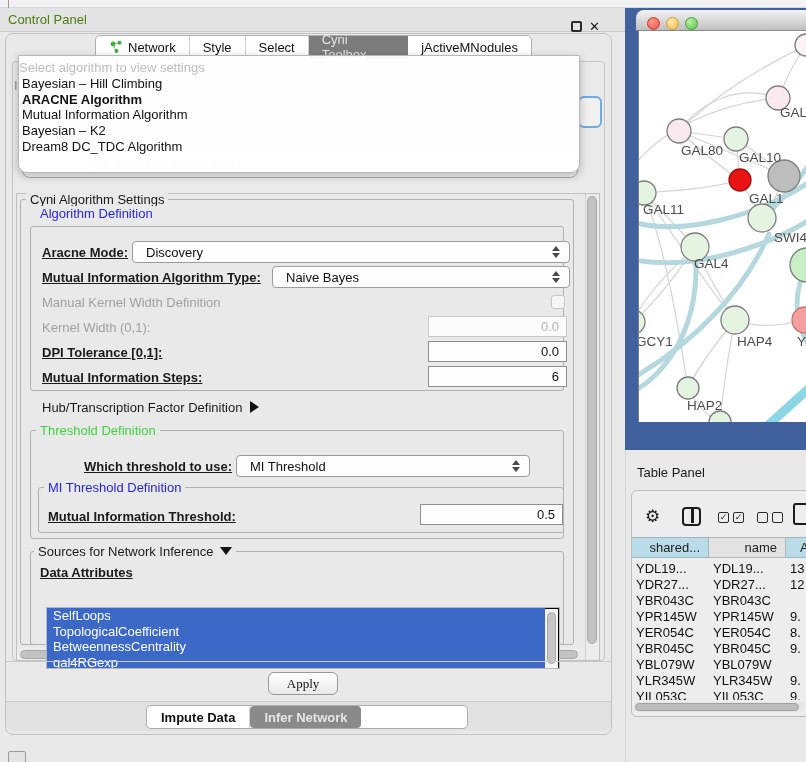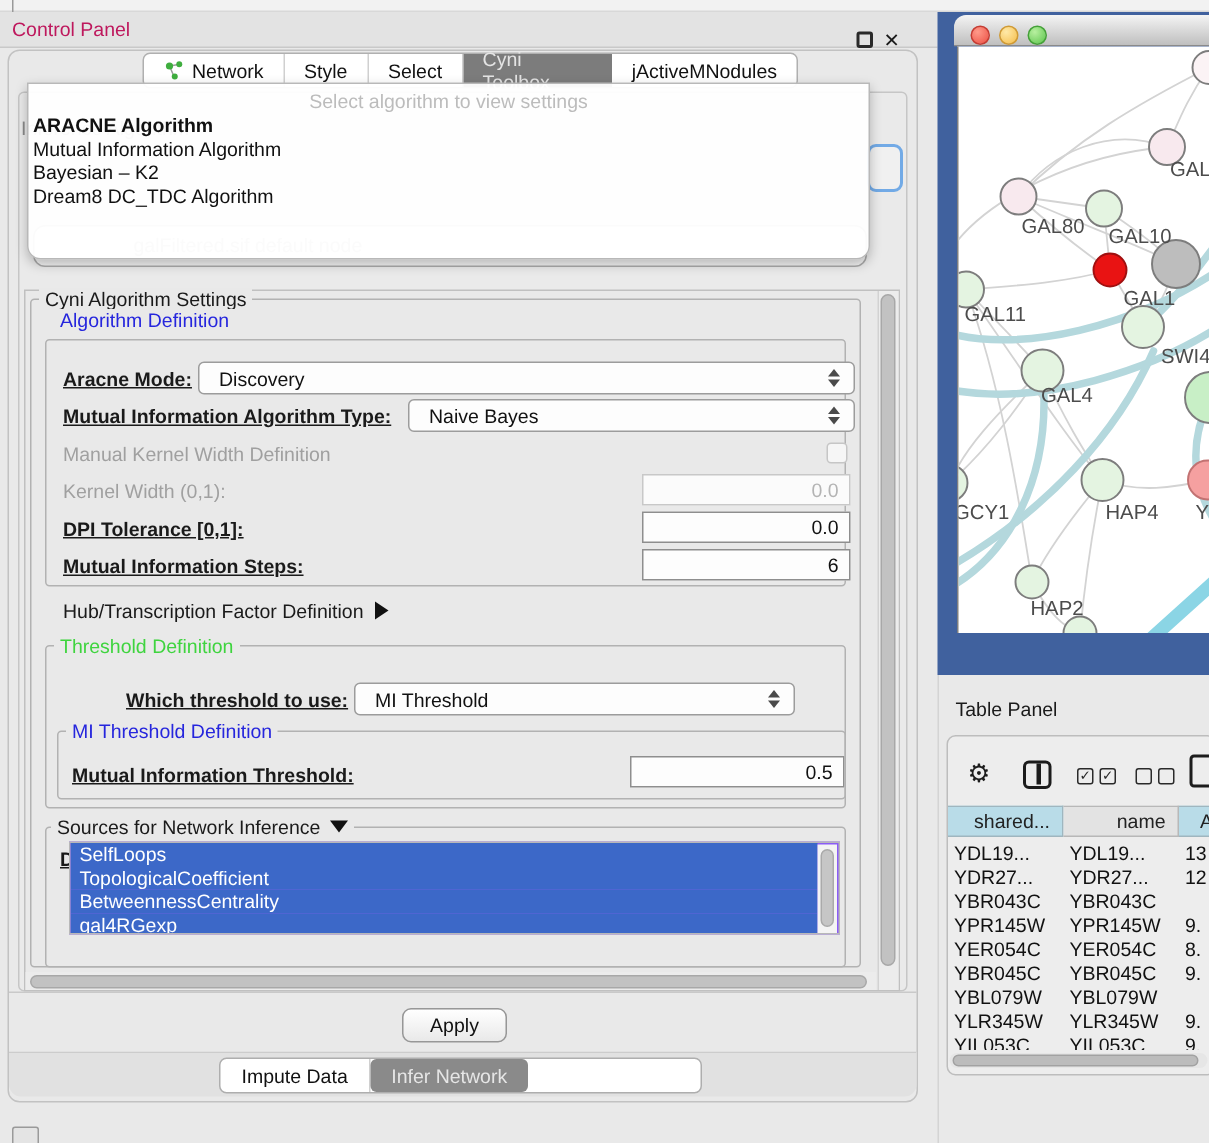--- a/index.html
+++ b/index.html
@@ -7,39 +7,39 @@
               font-family:"Liberation Sans","DejaVu Sans",sans-serif; }
   .abs { position:absolute; }
   .lbl { position:absolute; font-size:13px; color:#1a1a1a; white-space:nowrap; }
   .b { font-weight:bold;text-decoration:underline; }
   .dis { color:#a0a0a0; font-weight:normal; }
 
   
   #top-strip { left:0; top:0; width:806px; height:8px; background:#f2f2f2; border-bottom:1px solid #d8d8d8; }
   #top-tick { left:8px; top:0; width:1px; height:8px; background:#9a9a9a; }
   #cp-titlebar { left:0; top:8px; width:625px; height:24px; background:#e3e3e3; border-bottom:1px solid #c9c9c9; }
-  #cp-title { left:8px; top:4px; font-size:13px; color:#be185d; }
+  #cp-title { left:8px; top:4px; font-size:13px; color:#4d7c0f; }
   #float-ico { left:571px; top:13px; width:11px; height:11px; border:2px solid #2a2a2a; border-radius:2px; }
   #close-ico { left:589px; top:11px; font-size:13px; font-weight:bold; color:#1a1a1a; }
   #cp-outer { left:5px; top:33px; width:607px; height:702px; border:1px solid #c2c2c2; border-radius:8px; background:#e9e9e9; }
   #cp-inner { left:12px; top:61px; width:593px; height:600px; border:1px solid #c6c6c6; border-radius:4px; background:#eaeaea; }
 
   
   #tabbar { left:95px; top:35px; width:437px; height:24px; background:#fff; border:1px solid #b0b0b0;
             border-radius:5px; display:flex; align-items:stretch; z-index:5; }
   .tabseg { display:flex; align-items:center; padding:0 13px; font-size:13px; color:#111;
             border-right:1px solid #d0d0d0; }
   .tabseg:last-child { border-right:none; }
   .tabseg.sel { background:#7c7c7c; color:#e4e4e4; border-right:none; }
   .net-ico { width:14px; height:14px; margin-right:5px; }
 
   
   #algo-dd { left:18px; top:55px; width:562px; height:118px; background:rgba(255,255,255,0.95);
              border:1px solid #b8b8b8; border-radius:0 0 9px 9px; box-shadow:0 3px 8px rgba(0,0,0,.25); z-index:50; }
-  #algo-ph { text-align:center; font-size:13px; color:#bcbcbc; padding-top:4px; height:20px; }
+  #algo-ph { font-size:13px; color:#bcbcbc; padding-top:4px; height:20px; }
   .dd-item { font-size:13px; color:#111; height:15.7px; line-height:15.7px; padding-left:3px; white-space:nowrap; }
   .dd-item.bold { font-weight:bold; }
 
   
   #ghost-lbl { left:14px; top:78px; font-size:13px; color:#8a8a8a; z-index:40; }
   #bg-combo { left:22px; top:150px; width:556px; height:28px; border:1px solid #aaa; border-radius:8px;
               background:#f4f4f4; z-index:30; }
   #bg-combo span { position:absolute; left:66px; top:5px; font-size:13px; color:#ababab; }
   #bg-btn { left:578px; top:96px; width:24px; height:32px; border:2px solid #72aae6; border-radius:6px;
             background:#f0f0f0; z-index:30; }
@@ -68,35 +68,35 @@
   .field.fdis { border-color:#c8c8c8; color:#b4b4b4; background:#fbfbfb; }
 
   #mkw-check { left:551px; top:295px; width:14px; height:14px; border:1px solid #c6c6c6; border-radius:3px; background:#f6f6f6; }
 
   .tri-right-ico { display:inline-block; width:0; height:0; border-top:6px solid transparent; border-bottom:6px solid transparent;
                    border-left:9px solid #111; margin-left:8px; vertical-align:-1px; }
   .tri-down-ico  { display:inline-block; width:0; height:0; border-left:6px solid transparent; border-right:6px solid transparent;
                    border-top:8px solid #111; margin-left:6px; vertical-align:1px; }
 
   
-  #attr-list { left:46px; top:561px; width:514px; height:62px; background:#8b5cf6; border:1px solid #b8b8b8; overflow:hidden; }
+  #attr-list { left:46px; top:607px; width:514px; height:62px; background:#000000; border:1px solid #b8b8b8; overflow:hidden; }
   .attr-item { height:15.5px; line-height:15.5px; font-size:13px; color:#fff; padding-left:6px; width:498px; }
   #attr-vsb { position:absolute; right:1px; top:1px; width:13px; height:60px; background:#f4f4f4; }
   #attr-thumb { position:absolute; left:1.5px; top:3px; width:9px; height:52px; background:#c6c6c6; border:1px solid #aaa; border-radius:5px; }
 
   
   #apply-row-line { left:6px; top:661px; width:605px; height:1px; background:#c9c9c9; }
   #apply-btn { left:268px; top:672px; width:70px; height:23px; border:1px solid #979797; border-radius:6px;
                background:linear-gradient(#ffffff,#e9e9e9); font-size:13px; color:#111;
-               display:flex; align-items:center; justify-content:center; }
+               display:flex; align-items:center; justify-content:center;font-family:Liberation Serif, serif; }
   #bottom-strip { left:6px; top:701px; width:605px; height:30px; background:#e1e1e1; border-top:1px solid #cscsc; border-top:1px solid #cccccc; border-radius:0 0 8px 8px; }
   #btabbar { left:146px; top:705px; width:322px; height:24px; background:#fff; border:1px solid #aeaeae;
              border-radius:5px; display:flex; z-index:5; }
   .btabseg { display:flex; align-items:center; justify-content:center; font-size:13px; color:#111; padding:0 14px;
-             border-right:1px solid #d0d0d0; font-weight:400; }
+             border-right:1px solid #d0d0d0; font-weight:700; }
   .btabseg:last-child { border-right:none; }
   .btabseg.sel { background:#8a8a8a; color:#e6e6e6; border-radius:4px; }
 
   
   #desktop { left:625px; top:8px; width:181px; height:442px; background:#40619e; }
   #net-titlebar { left:636px; top:10px; width:170px; height:21px; border-radius:8px 0 0 0;
                   background:linear-gradient(#f4f4f4,#bfbfbf); border-bottom:1px solid #8a8a8a; }
   .tl { position:absolute; top:7px; width:13px; height:13px; border-radius:50%; }
   #tl-red   { left:11px; background:radial-gradient(circle at 35% 30%, #ff9a8a, #ec5044); border:1px solid #c43c33; }
   #tl-yel   { left:30px; background:radial-gradient(circle at 35% 30%, #ffe9a8, #f5bd4a); border:1px solid #cf9a35; }
@@ -167,20 +167,21 @@
 </div>
 
 <div class="lbl" id="ghost-lbl">Inference Algorithm</div>
 <div class="abs" id="bg-combo">
   <span>galFiltered.sif default node</span>
 </div>
 <div class="abs" id="bg-btn"></div>
 
 <div class="abs" id="algo-dd">
   <div id="algo-ph">Select algorithm to view settings</div>
+  <div class="dd-item">Bayesian – Hill Climbing</div>
   <div class="dd-item bold">ARACNE Algorithm</div>
   <div class="dd-item">Mutual Information Algorithm</div>
   <div class="dd-item">Bayesian – K2</div>
   <div class="dd-item">Dream8 DC_TDC Algorithm</div>
 </div>
 
 <div class="abs" id="scrollpane"></div>
 <div class="abs" id="vsb"></div>
 <div class="abs" id="vsb-thumb"></div>
 <div class="abs" id="hsb"></div>

